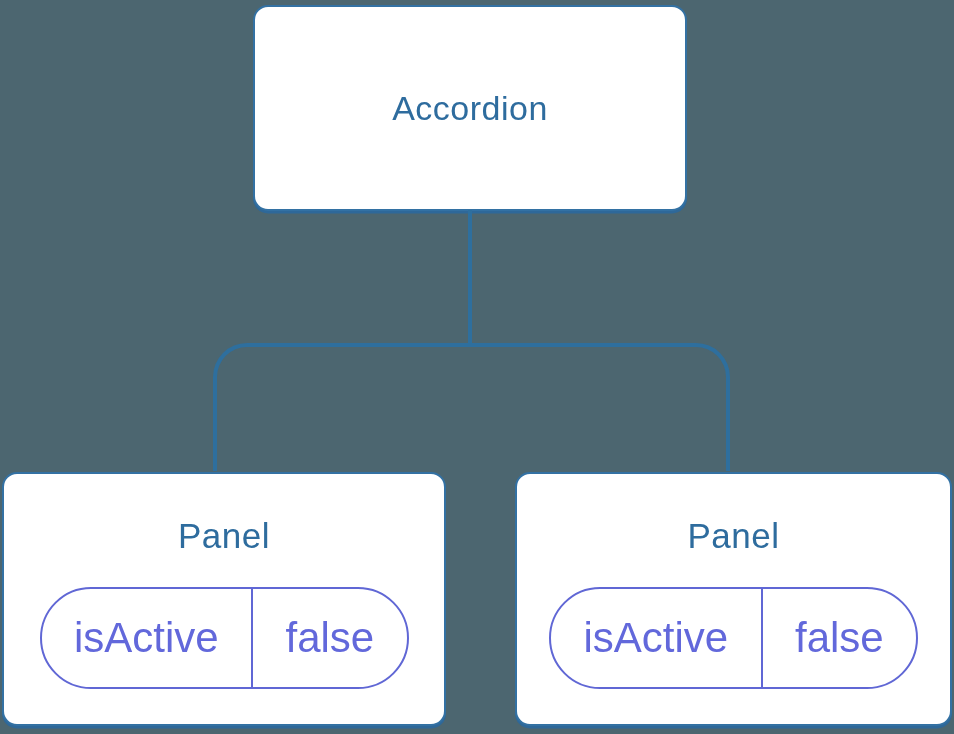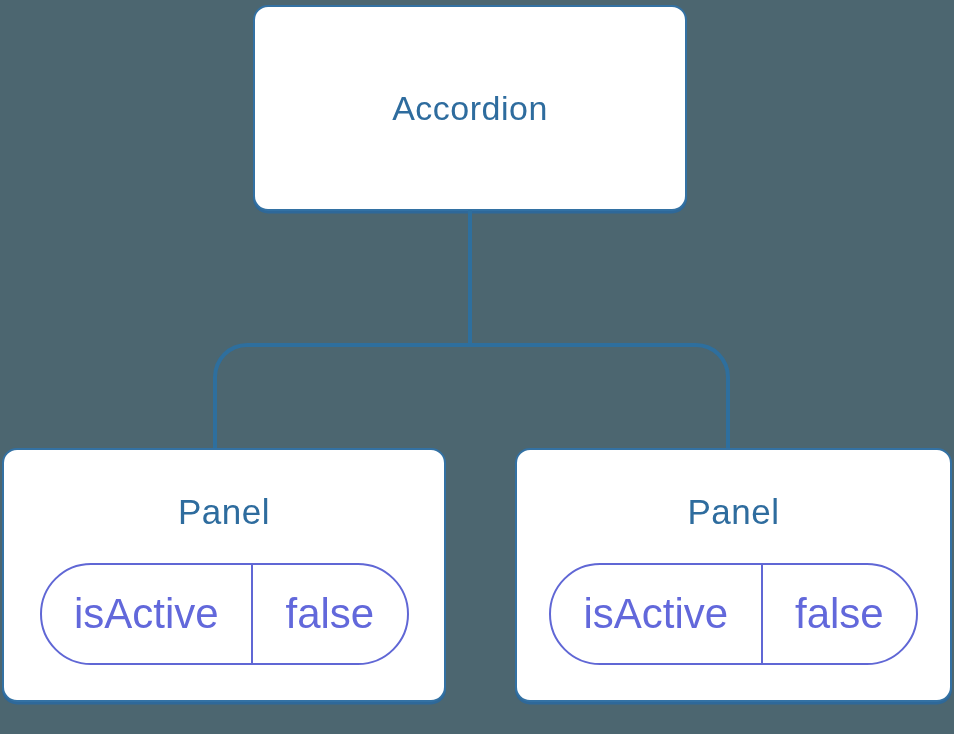--- a/index.html
+++ b/index.html
@@ -58,21 +58,21 @@
     top: 343px;
     width: 517px;
     height: 128px;
     border: 4px solid #2E6F9E;
     border-bottom: none;
     border-radius: 34px 34px 0 0;
     background: transparent;
   }
   
   .node-panel {
-    top: 448px;
+    top: 472px;
     height: 254px;
     display: flex;
     flex-direction: column;
     align-items: center;
   }
   .panel-left  { left: 2px;   width: 444px; }
   .panel-right { left: 515px; width: 437px; }
   .panel-title {
     margin-top: 40px;
     line-height: 44px;

